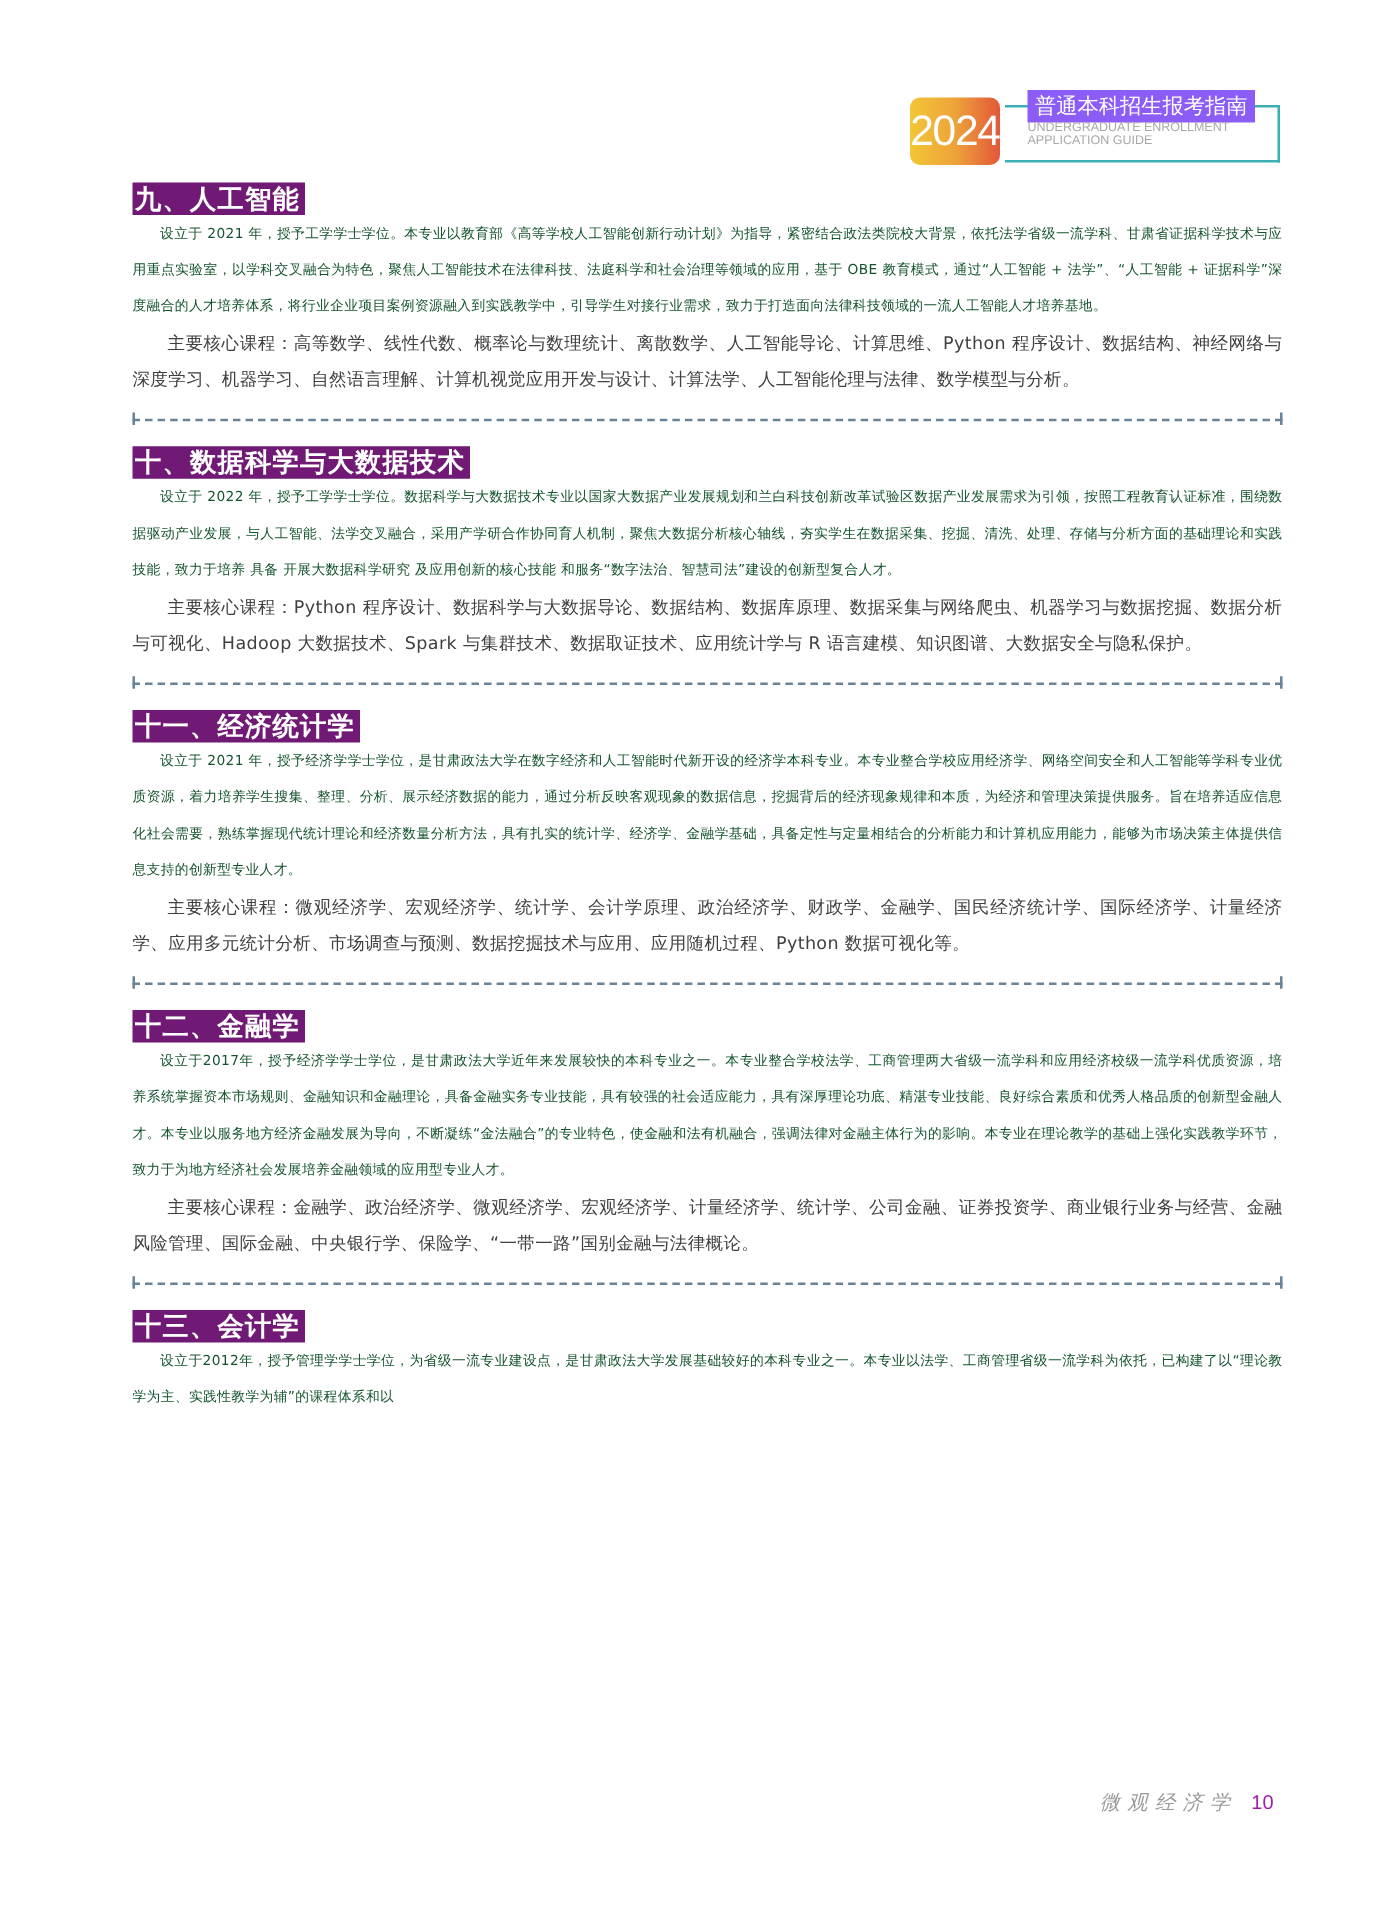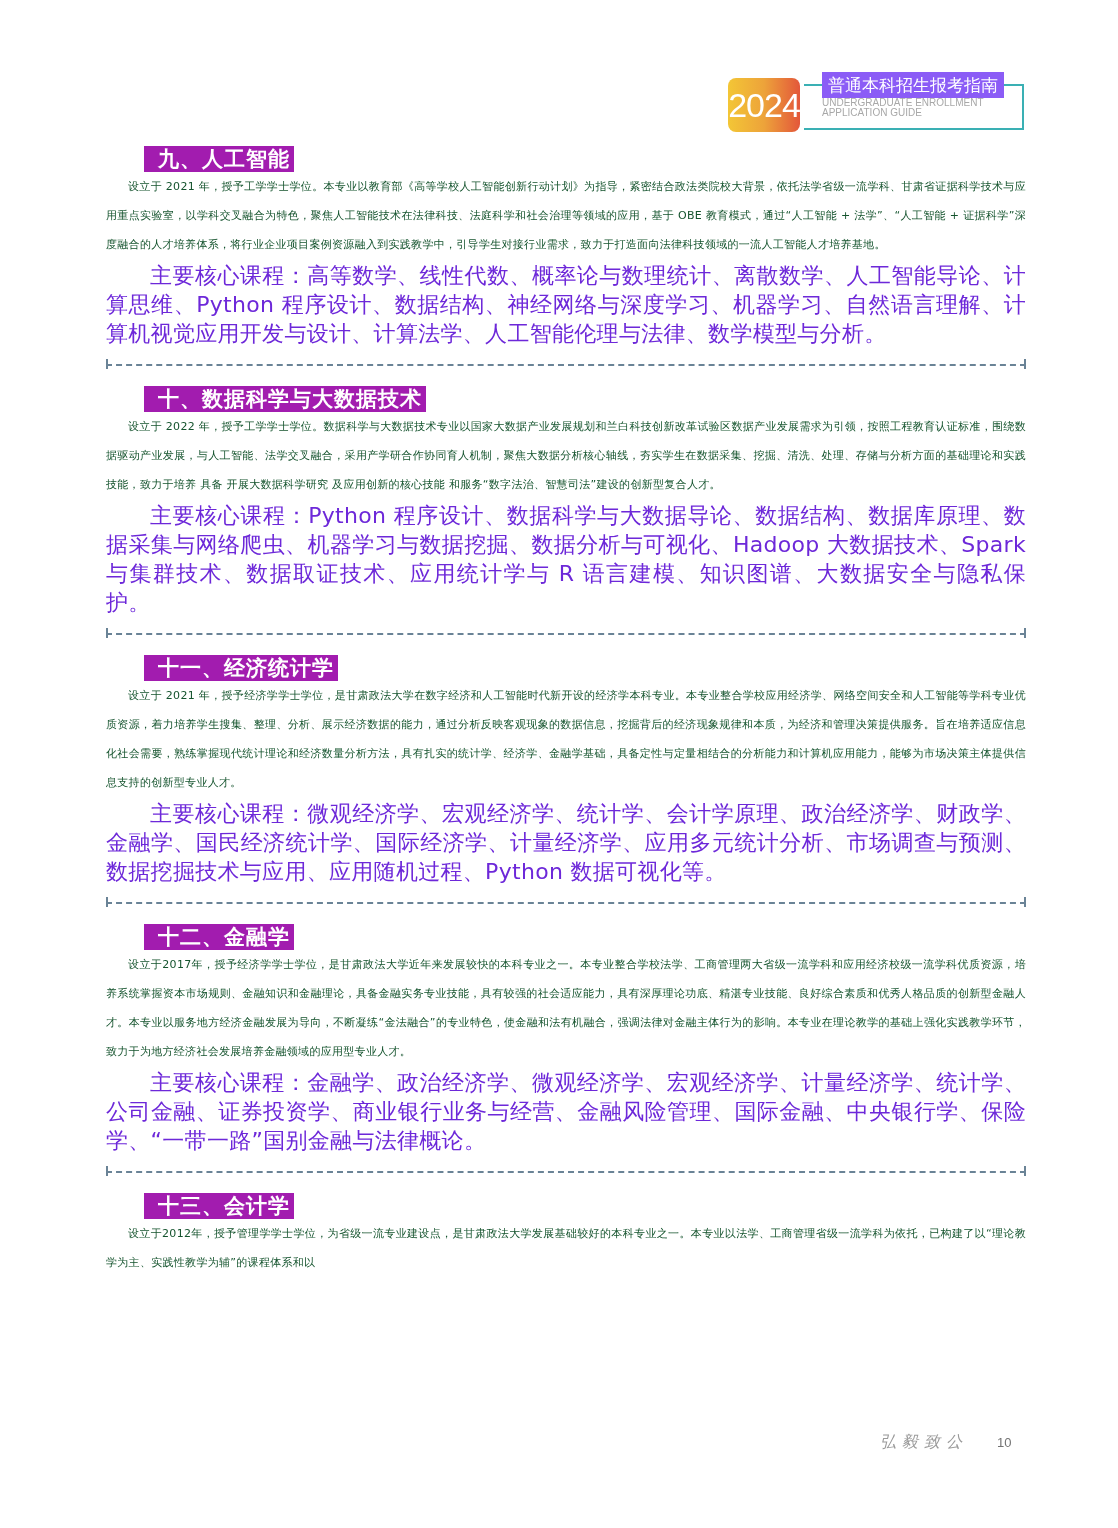--- a/index.html
+++ b/index.html
@@ -12,35 +12,35 @@
                 border-radius:8px;
                 background:linear-gradient(90deg,#f3c636 0%,#eda33a 50%,#e3573a 100%);
                 color:#fff; font-family:"Liberation Sans",sans-serif; font-size:34px;
                 line-height:54px; text-align:center; letter-spacing:-1px; }
   .badge-title { position:absolute; left:98px; top:0; height:26px; padding:0 6px;
                  background:#8b5cf6; color:#fff; font-size:17px; line-height:26px; }
   .badge-en { position:absolute; left:98px; top:26px; font-family:"Liberation Sans",sans-serif;
               font-size:10px; line-height:10px; color:#a8a8a8; }
   .content { position:absolute; left:106px; top:146px; width:920px; }
   .section { margin:0; }
-  .sec-title { display:inline-block; margin-left:38px; background:#a21caf; color:#fff;
-               font-weight:bold; font-size:21px; line-height:26px; padding:0 4px 0 14px;
+  .sec-title { display:inline-block; background:#701a75; color:#fff;
+               font-weight:bold; font-size:21px; line-height:26px; padding:0 4px 0 2px;
                letter-spacing:1px; }
   .para { margin:0; font-size:11px; line-height:29px; text-indent:2em; text-align:justify;
           color:#14532d; letter-spacing:0.3px; }
-  .courses { margin:2px 0 0 0; font-size:22px; line-height:29px; text-indent:2em;
-             color:#6d28d9; text-align:justify; letter-spacing:0.3px; }
+  .courses { margin:2px 0 0 0; font-size:14px; line-height:29px; text-indent:2em;
+             color:#404040; text-align:justify; letter-spacing:0.3px; }
   .divider { position:relative; height:2px; margin:16px 0 18px 0;
              border-top:2px dashed #6a8396; }
   .divider::before, .divider::after { content:""; position:absolute; top:-7px; width:2px; height:10px; background:#6a8396; }
   .divider::before { left:0; }
   .divider::after { right:0; }
   .footer { position:absolute; left:880px; top:1432px; height:24px; }
   .signature { font-family:"DejaVu Serif",serif; font-style:italic; color:#9a9a9a; font-size:16px; letter-spacing:6px; }
-  .page-num { font-family:"Liberation Sans",sans-serif; font-size:13px; color:#737373; margin-left:24px; }
+  .page-num { font-family:"Liberation Sans",sans-serif; font-size:16px; color:#a21caf; margin-left:6px; }
 </style>
 </head>
 <body>
 
 <div class="header-badge">
   <div class="badge-frame"></div>
   <div class="badge-year">2024</div>
   <div class="badge-title">普通本科招生报考指南</div>
   <div class="badge-en">
     <div>UNDERGRADUATE ENROLLMENT</div>
@@ -79,15 +79,15 @@
   </div>
 
   <div class="section">
     <div class="sec-title">十三、会计学</div>
     <p class="para">设立于2012年，授予管理学学士学位，为省级一流专业建设点，是甘肃政法大学发展基础较好的本科专业之一。本专业以法学、工商管理省级一流学科为依托，已构建了以“理论教学为主、实践性教学为辅”的课程体系和以</p>
   </div>
 
 </div>
 
 <div class="footer">
-  <span class="signature">弘毅致公</span>
+  <span class="signature">微观经济学</span>
   <span class="page-num">10</span>
 </div>
 
 </body></html>

